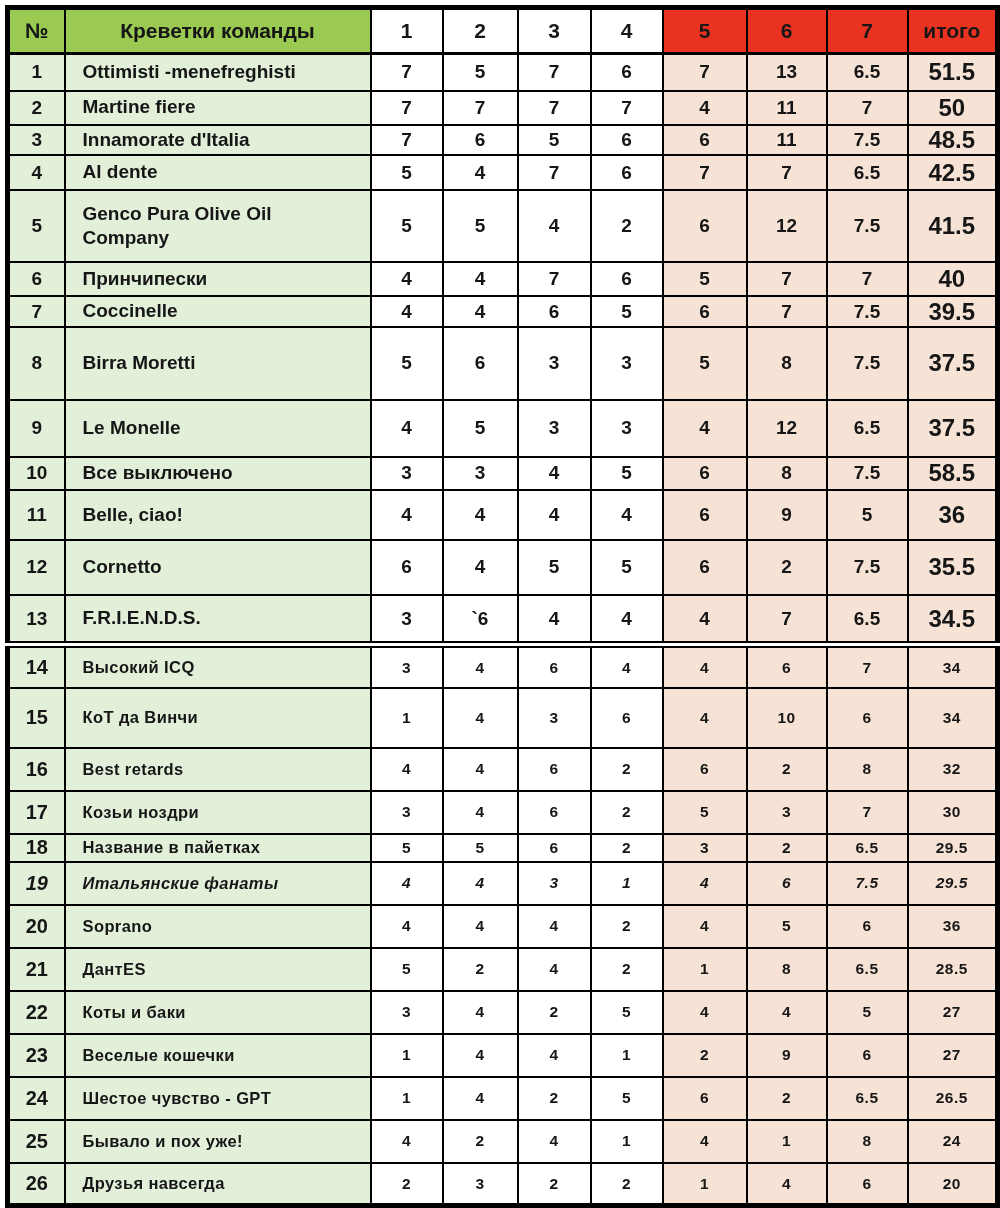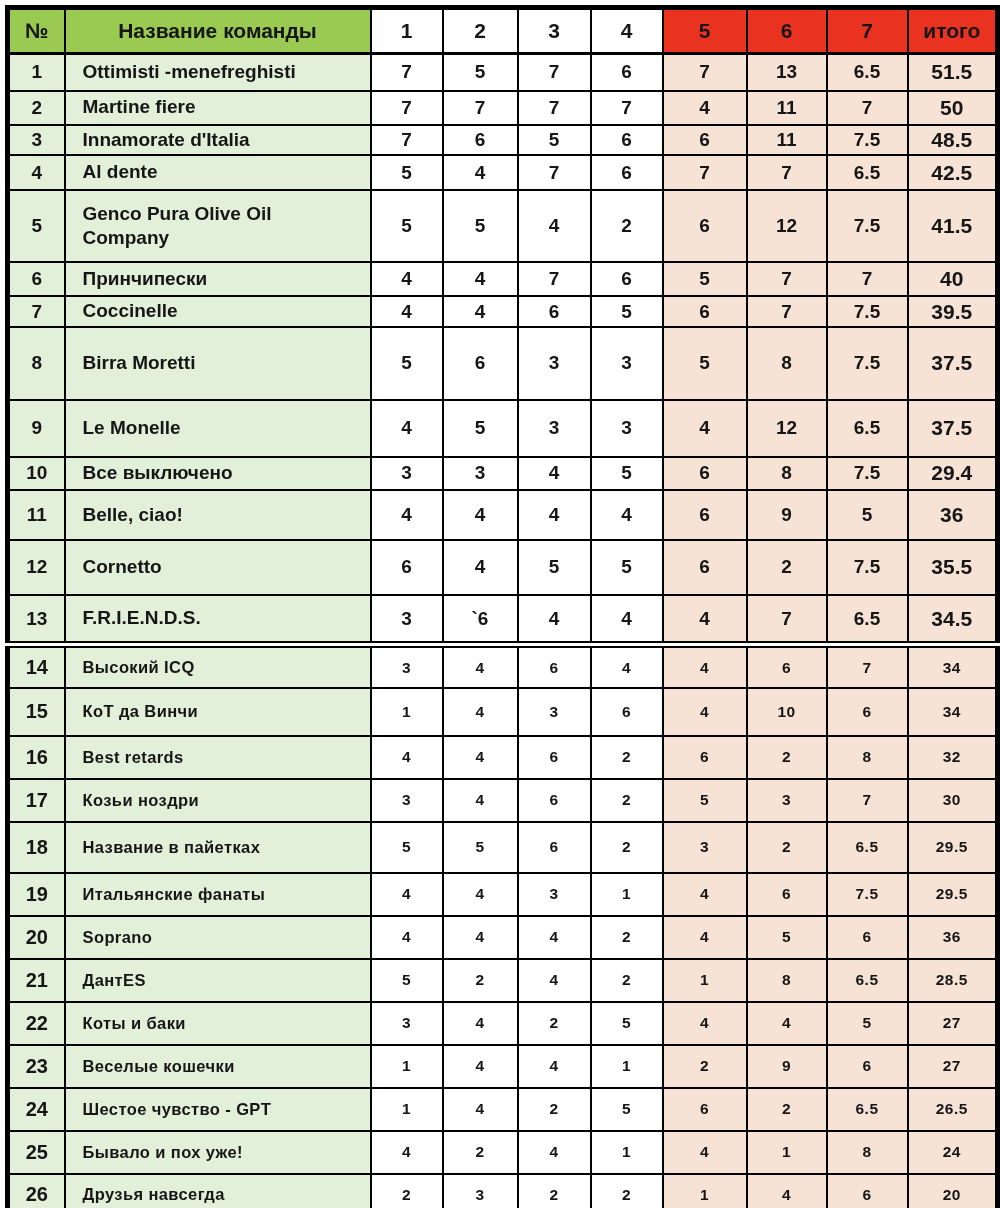--- a/index.html
+++ b/index.html
@@ -8,21 +8,21 @@
   table{border-collapse:collapse;table-layout:fixed;width:990px;border:5px solid #000;}
   th,td{border:2px solid #000;padding:0;overflow:hidden;vertical-align:middle;}
   thead th{height:42px;font-size:21px;border-bottom:3px solid #000;font-weight:700;}
   .h-green{background:#9aca52;}
   .h-white{background:#ffffff;}
   .h-red{background:#ea3220;}
   .c-rank{background:#e2efd9;text-align:center;font-size:19px;}
   .c-team{background:#e2efd9;text-align:left;padding:2px 17px;font-size:19px;line-height:1.3;}
   .c-score{background:#ffffff;text-align:center;font-size:19px;}
   .c-score.pink{background:#f6e3d6;}
-  .c-total{background:#f6e3d6;text-align:center;font-size:21px;}
+  .c-total{background:#f6e3d6;text-align:center;font-size:24px;}
   tr.seg2 .c-rank{font-size:20px;}
   tr.seg2 .c-team{font-size:16.5px;letter-spacing:.4px;}
   tr.seg2 .c-score,tr.seg2 .c-total{font-size:15.5px;letter-spacing:.5px;}
   tr.seg-start td{border-top:7px double #000;}
 </style>
 </head>
 <body>
 
 <div class="wrap">
   <table>
@@ -34,21 +34,21 @@
       <col style="width:73px">
       <col style="width:72px">
       <col style="width:84px">
       <col style="width:80px">
       <col style="width:81px">
       <col style="width:90px">
     </colgroup>
     <thead>
       <tr>
         <th class="h-green">№</th>
-        <th class="h-green">Название команды</th>
+        <th class="h-green">Креветки команды</th>
         <th class="h-white">1</th>
         <th class="h-white">2</th>
         <th class="h-white">3</th>
         <th class="h-white">4</th>
         <th class="h-red">5</th>
         <th class="h-red">6</th>
         <th class="h-red">7</th>
         <th class="h-red">итого</th>
       </tr>
     </thead>
@@ -164,21 +164,21 @@
         <tr style="height: 33px;">
     <td class="c-rank">10</td>
     <td class="c-team">Все выключено</td>
     <td class="c-score">3</td>
     <td class="c-score">3</td>
     <td class="c-score">4</td>
     <td class="c-score">5</td>
     <td class="c-score pink">6</td>
     <td class="c-score pink">8</td>
     <td class="c-score pink">7.5</td>
-    <td class="c-total">29.4</td>
+    <td class="c-total">58.5</td>
   </tr>
         <tr style="height: 50px;">
     <td class="c-rank">11</td>
     <td class="c-team">Belle, ciao!</td>
     <td class="c-score">4</td>
     <td class="c-score">4</td>
     <td class="c-score">4</td>
     <td class="c-score">4</td>
     <td class="c-score pink">6</td>
     <td class="c-score pink">9</td>
@@ -214,21 +214,21 @@
     <td class="c-team">Высокий ICQ</td>
     <td class="c-score">3</td>
     <td class="c-score">4</td>
     <td class="c-score">6</td>
     <td class="c-score">4</td>
     <td class="c-score pink">4</td>
     <td class="c-score pink">6</td>
     <td class="c-score pink">7</td>
     <td class="c-total">34</td>
   </tr>
-        <tr class="seg2" style="height: 48px;">
+        <tr class="seg2" style="height: 60px;">
     <td class="c-rank">15</td>
     <td class="c-team">КоТ да Винчи</td>
     <td class="c-score">1</td>
     <td class="c-score">4</td>
     <td class="c-score">3</td>
     <td class="c-score">6</td>
     <td class="c-score pink">4</td>
     <td class="c-score pink">10</td>
     <td class="c-score pink">6</td>
     <td class="c-total">34</td>
@@ -250,33 +250,33 @@
     <td class="c-team">Козьи ноздри</td>
     <td class="c-score">3</td>
     <td class="c-score">4</td>
     <td class="c-score">6</td>
     <td class="c-score">2</td>
     <td class="c-score pink">5</td>
     <td class="c-score pink">3</td>
     <td class="c-score pink">7</td>
     <td class="c-total">30</td>
   </tr>
-        <tr class="seg2" style="height: 51px;">
+        <tr class="seg2" style="height: 28px;">
     <td class="c-rank">18</td>
     <td class="c-team">Название в пайетках</td>
     <td class="c-score">5</td>
     <td class="c-score">5</td>
     <td class="c-score">6</td>
     <td class="c-score">2</td>
     <td class="c-score pink">3</td>
     <td class="c-score pink">2</td>
     <td class="c-score pink">6.5</td>
     <td class="c-total">29.5</td>
   </tr>
-        <tr class="seg2" style="height: 43px;">
+        <tr class="seg2" style="height: 43px; font-style: italic;">
     <td class="c-rank">19</td>
     <td class="c-team">Итальянские фанаты</td>
     <td class="c-score">4</td>
     <td class="c-score">4</td>
     <td class="c-score">3</td>
     <td class="c-score">1</td>
     <td class="c-score pink">4</td>
     <td class="c-score pink">6</td>
     <td class="c-score pink">7.5</td>
     <td class="c-total">29.5</td>

